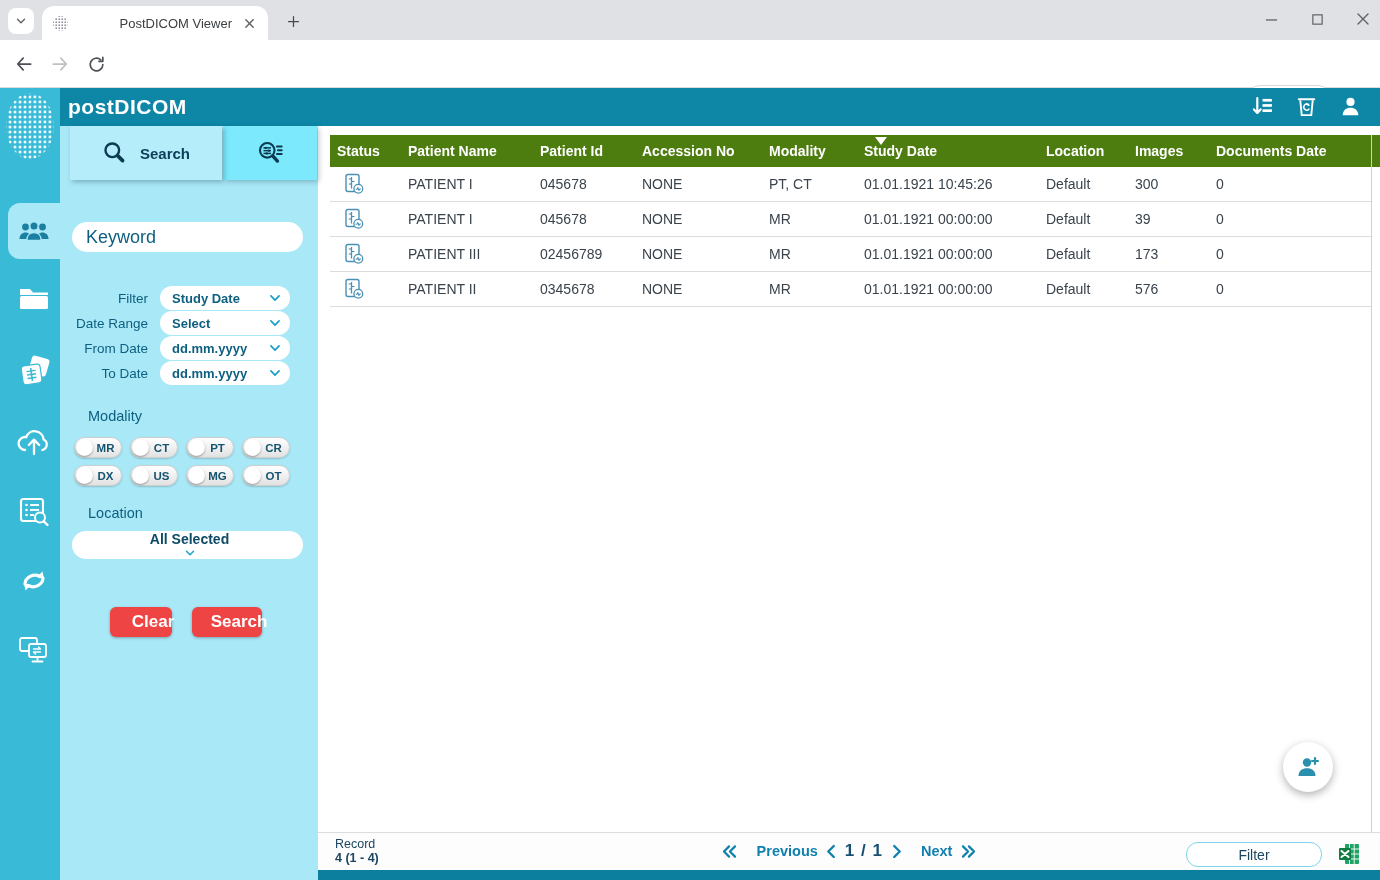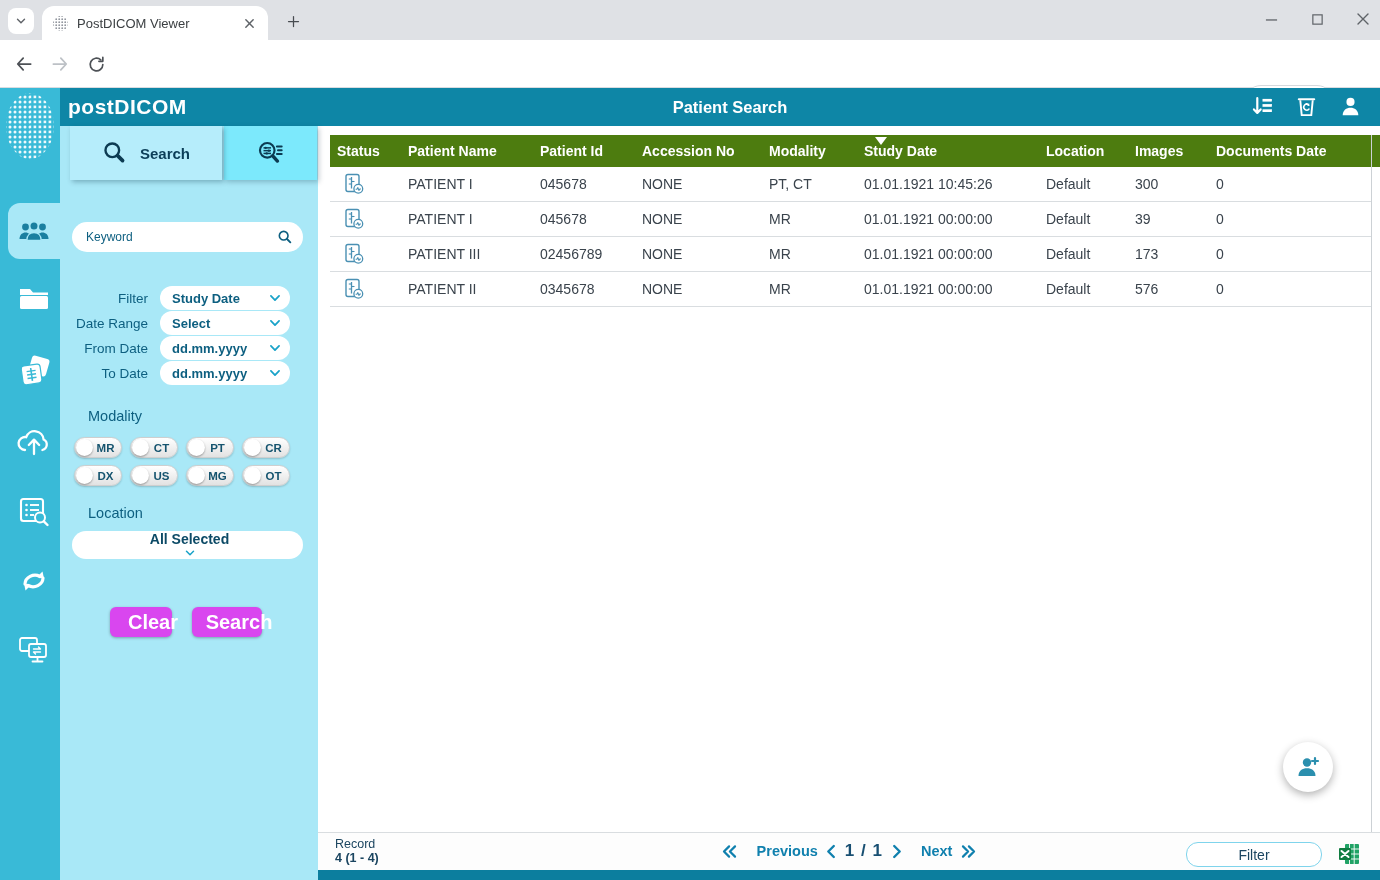--- a/index.html
+++ b/index.html
@@ -5,21 +5,21 @@
   * { margin:0; padding:0; box-sizing:border-box; }
   html,body { width:1380px; height:880px; font-family:"Liberation Sans", sans-serif; }
   .screen { position:relative; width:1380px; height:880px; overflow:hidden; background:#fff; }
 
   
   .tabstrip { position:absolute; left:0; top:0; width:1380px; height:40px; background:#dfe1e5; }
   .tab-search { position:absolute; left:8px; top:8px; width:26px; height:26px; background:#fff; border-radius:8px;
     display:flex; align-items:center; justify-content:center; }
   .tab { position:absolute; left:42px; top:6px; width:226px; height:34px; background:#fff; border-radius:12px 12px 0 0;
     display:flex; align-items:center; padding:0 10px; gap:8px; }
-  .tab-title { font-size:13px; color:#3c4043; flex:1; white-space:nowrap; overflow:hidden; }
+  .tab-title { font-size:13px; color:#3c4043; flex:1; white-space:nowrap; overflow:hidden;text-align:right; }
   .tab-close { width:18px; height:18px; display:flex; align-items:center; justify-content:center; border-radius:50%; }
   .newtab-btn { position:absolute; left:282px; top:10px; width:22px; height:22px; display:flex; align-items:center; justify-content:center; }
   .win-controls { position:absolute; right:6px; top:4px; display:flex; gap:24px; align-items:center; height:30px; }
   .win-btn { width:22px; height:22px; display:flex; align-items:center; justify-content:center; }
 
   .toolbar { position:absolute; left:0; top:40px; width:1380px; height:48px; background:#fff; border-bottom:1px solid #dadce0; }
   .nav-ic { position:absolute; top:12px; width:24px; height:24px; display:flex; align-items:center; justify-content:center; }
   .url-pill { position:absolute; left:126px; top:48px; width:1114px; height:32px; margin-top:-40px; background:#f0f2f4; border-radius:16px;
     display:flex; align-items:center; padding:0 14px; gap:10px; top:48px; margin:0; }
   .url-text { font-size:14.5px; color:#202124; }
@@ -43,38 +43,38 @@
 
   
   .search-panel { position:absolute; left:60px; top:126px; width:258px; height:754px; background:#a9e8f7; }
   .tab-search-main { position:absolute; left:10px; top:0; width:152px; height:54px; background:#b6edfb;
     box-shadow:2px 2px 5px rgba(0,40,60,.3); display:flex; align-items:center; justify-content:center; gap:12px; z-index:2; }
   .tab-search-main span { font-size:15px; font-weight:bold; color:#0b3e58; }
   .tab-adv { position:absolute; left:164px; top:0; width:93px; height:54px; background:#7ce9fc;
     box-shadow:2px 2px 5px rgba(0,40,60,.25); display:flex; align-items:center; justify-content:center; z-index:1; }
   .kw-wrap { position:absolute; left:12px; top:96px; width:231px; height:30px; background:#fff; border-radius:15px;
     display:flex; align-items:center; padding:0 10px 0 14px; }
-  .kw-wrap input { flex:1; border:none; outline:none; font-size:12px; color:#0d5f80; font-family:"Liberation Sans",sans-serif; background:transparent; }
+  .kw-wrap input { flex:1; border:none; outline:none; font-size:18px; color:#0d5f80; font-family:"Liberation Sans",sans-serif; background:transparent; }
   .kw-wrap input::placeholder { color:#0d5f80; opacity:1; }
   .filters { position:absolute; left:0; top:160px; width:258px; }
   .f-row { display:flex; align-items:center; height:24px; margin-bottom:1px; }
   .f-label { width:100px; text-align:right; font-size:13.5px; color:#0d5f80; padding-right:12px; }
   .f-ctl { width:130px; height:24px; background:#fff; border-radius:12px; display:flex; align-items:center;
     padding:0 8px 0 12px; justify-content:space-between; }
   .f-val { font-size:13px; font-weight:bold; color:#0d5f80; }
   .sec-label { position:absolute; left:28px; font-size:14.5px; color:#0d5f80; }
   .pills { position:absolute; left:0; width:258px; display:flex; gap:8px; padding-left:14px; }
   .pill { width:48px; height:21px; border-radius:11px; background:linear-gradient(#ffffff,#e2e2e2); border:1px solid #cfcfcf;
     display:flex; align-items:center; box-shadow:0 1px 2px rgba(0,0,0,.18); }
   .knob { width:17px; height:17px; border-radius:50%; background:#fff; box-shadow:0 1px 2px rgba(0,0,0,.35); margin-left:1px; }
   .pill-label { flex:1; text-align:center; font-size:11.5px; font-weight:bold; color:#16546f; padding-right:3px; }
   .loc-select { position:absolute; left:12px; top:405px; width:231px; height:28px; background:#fff; border-radius:14px;
     display:flex; align-items:center; justify-content:space-between; padding:0 10px 0 14px;flex-direction:column; }
   .loc-val { font-size:14px; font-weight:bold; color:#0c4a66; }
-  .btn { position:absolute; top:481px; height:30px; background:#d946ef; border-radius:6px; color:#fff; font-size:20px;
+  .btn { position:absolute; top:481px; height:30px; background:#ef4444; border-radius:6px; color:#fff; font-size:17px;
     font-weight:bold; display:flex; align-items:center; justify-content:center; box-shadow:0 1px 3px rgba(0,0,0,.3);padding-left:24px; }
 
   
   .main { position:absolute; left:318px; top:126px; width:1062px; height:754px; background:#fff; }
   .grid-cols { display:grid; grid-template-columns:71px 132px 102px 127px 95px 182px 89px 81px auto; align-items:center; }
   .thead { position:absolute; left:12px; top:9px; width:1174px; height:32px; background:#4d7c0f; }
   .th { color:#fff; font-size:14px; font-weight:bold; padding-left:7px; }
   .sort-tri { position:absolute; left:545px; top:2px; width:0; height:0;
     border-left:6px solid transparent; border-right:6px solid transparent; border-top:8px solid #fff; }
   .tbody { position:absolute; left:12px; top:41px; width:1041px; }
@@ -185,21 +185,20 @@
       <svg width="4" height="18" viewBox="0 0 4 18">
           <circle cx="2" cy="2.2" r="1.9" fill="#5f6368"></circle>
           <circle cx="2" cy="9" r="1.9" fill="#5f6368"></circle>
           <circle cx="2" cy="15.8" r="1.9" fill="#5f6368"></circle>
         </svg>
     </span>
   </div>
 
   <div class="app-header">
     <span class="logo-text">postDICOM</span>
-    <span class="app-title">Patient Search</span>
     <div class="hdr-icons">
       <span class="hdr-ic">
         <svg width="25" height="25" viewBox="0 0 24 24">
           <path d="M7 4 V18 M3.8 14.8 L7 18.2 L10.2 14.8" fill="none" stroke="#fff" stroke-width="2.1" stroke-linecap="round" stroke-linejoin="round"></path>
           <line x1="12" y1="6" x2="21" y2="6" stroke="#fff" stroke-width="2.6"></line>
             <line x1="12" y1="11" x2="21" y2="11" stroke="#fff" stroke-width="2.6"></line>
             <line x1="12" y1="16" x2="21" y2="16" stroke="#fff" stroke-width="2.6"></line>
         </svg>
       </span>
       <span class="hdr-ic">

